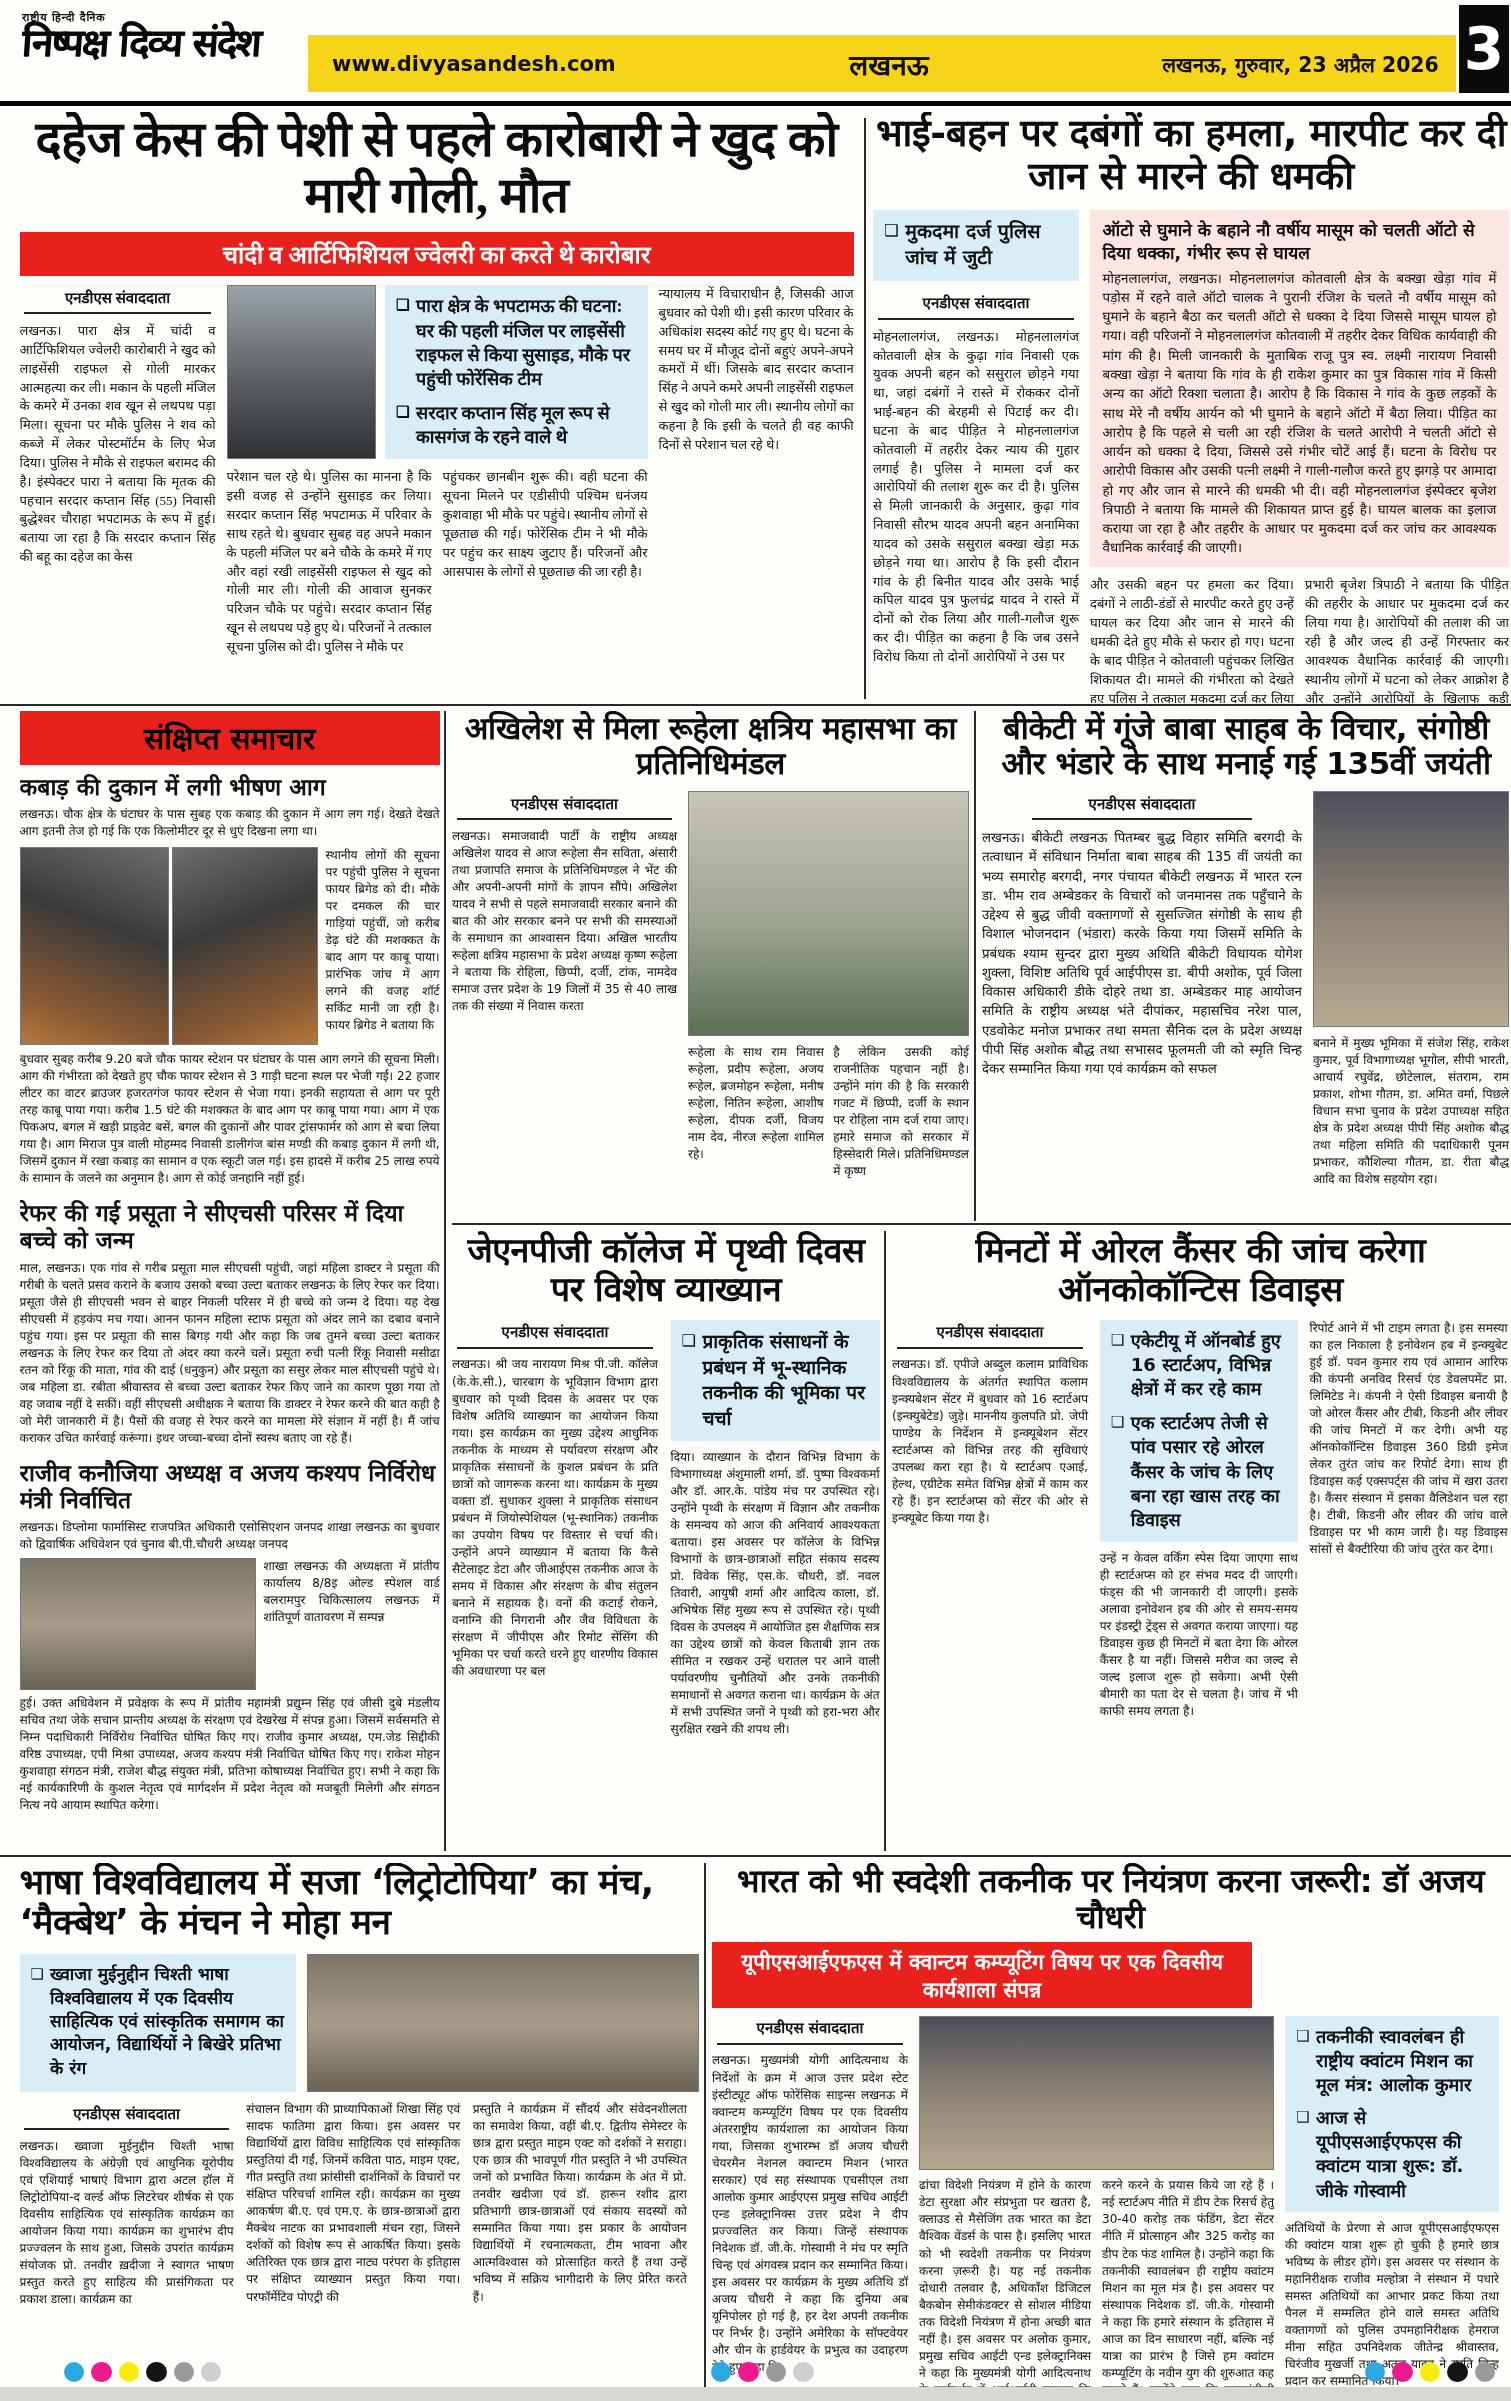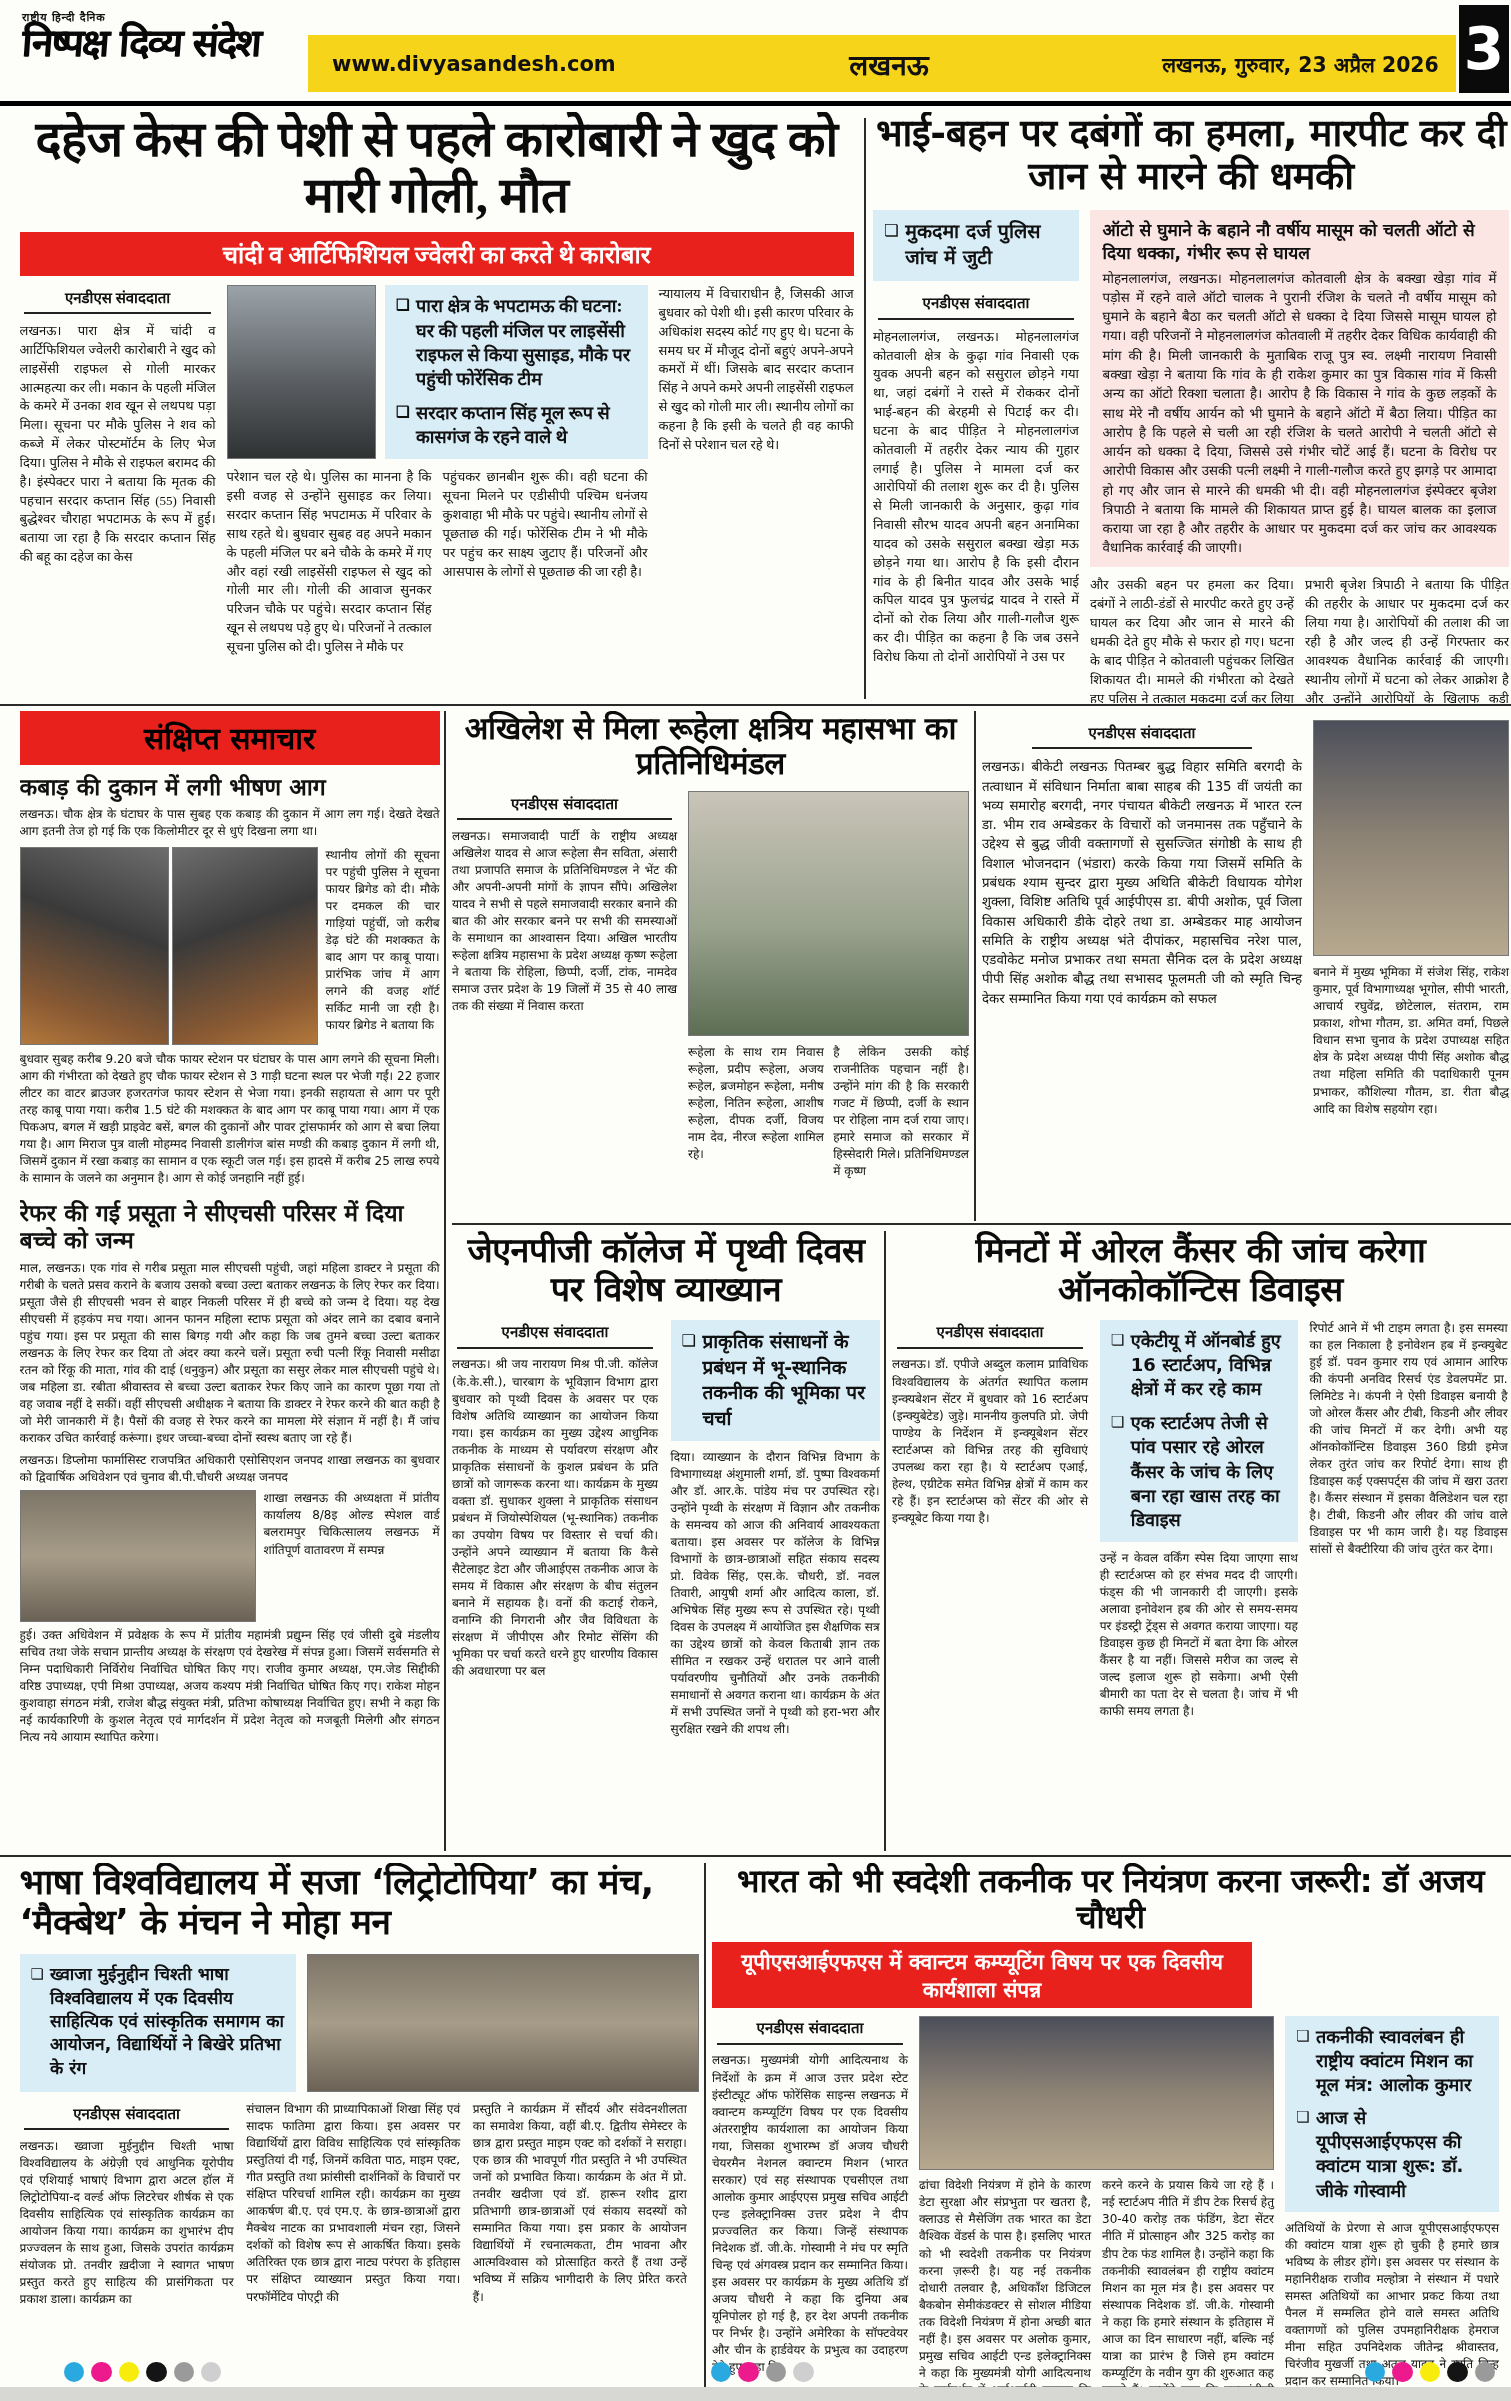--- a/index.html
+++ b/index.html
@@ -135,20 +135,21 @@
         <div class="ph ph-fire" style="width:149px;height:198px;"></div>
         <div class="ph ph-fire" style="width:146px;height:198px;transform:scaleX(-1);"></div>
       </div>
       <div class="col-sm" style="flex:1;">स्थानीय लोगों की सूचना पर पहुंची पुलिस ने सूचना फायर ब्रिगेड को दी। मौके पर दमकल की चार गाड़ियां पहुंचीं, जो करीब डेढ़ घंटे की मशक्कत के बाद आग पर काबू पाया। प्रारंभिक जांच में आग लगने की वजह शॉर्ट सर्किट मानी जा रही है। फायर ब्रिगेड ने बताया कि</div>
     </div>
     <div class="col-sm" style="margin-top:6.3px;">बुधवार सुबह करीब 9.20 बजे चौक फायर स्टेशन पर घंटाघर के पास आग लगने की सूचना मिली। आग की गंभीरता को देखते हुए चौक फायर स्टेशन से 3 गाड़ी घटना स्थल पर भेजी गईं। 22 हजार लीटर का वाटर ब्राउजर हजरतगंज फायर स्टेशन से भेजा गया। इनकी सहायता से आग पर पूरी तरह काबू पाया गया। करीब 1.5 घंटे की मशक्कत के बाद आग पर काबू पाया गया। आग में एक पिकअप, बगल में खड़ी प्राइवेट बसें, बगल की दुकानों और पावर ट्रांसफार्मर को आग से बचा लिया गया है। आग मिराज पुत्र वाली मोहम्मद निवासी डालीगंज बांस मण्डी की कबाड़ दुकान में लगी थी, जिसमें दुकान में रखा कबाड़ का सामान व एक स्कूटी जल गई। इस हादसे में करीब 25 लाख रुपये के सामान के जलने का अनुमान है। आग से कोई जनहानि नहीं हुई।</div>
 
     <div class="hl-sm" style="margin-top:12.6px;">रेफर की गई प्रसूता ने सीएचसी परिसर में दिया बच्चे को जन्म</div>
     <div class="col-sm" style="margin-top:4.7px;">माल, लखनऊ। एक गांव से गरीब प्रसूता माल सीएचसी पहुंची, जहां महिला डाक्टर ने प्रसूता की गरीबी के चलते प्रसव कराने के बजाय उसको बच्चा उल्टा बताकर लखनऊ के लिए रेफर कर दिया। प्रसूता जैसे ही सीएचसी भवन से बाहर निकली परिसर में ही बच्चे को जन्म दे दिया। यह देख सीएचसी में हड़कंप मच गया। आनन फानन महिला स्टाफ प्रसूता को अंदर लाने का दबाव बनाने पहुंच गया। इस पर प्रसूता की सास बिगड़ गयी और कहा कि जब तुमने बच्चा उल्टा बताकर लखनऊ के लिए रेफर कर दिया तो अंदर क्या करने चलें। प्रसूता रुची पत्नी रिंकू निवासी मसीढा रतन को रिंकू की माता, गांव की दाई (धनुकुन) और प्रसूता का ससुर लेकर माल सीएचसी पहुंचे थे। जब महिला डा. रबीता श्रीवास्तव से बच्चा उल्टा बताकर रेफर किए जाने का कारण पूछा गया तो वह जवाब नहीं दे सकीं। वहीं सीएचसी अधीक्षक ने बताया कि डाक्टर ने रेफर करने की बात कही है जो मेरी जानकारी में है। पैसों की वजह से रेफर करने का मामला मेरे संज्ञान में नहीं है। मैं जांच कराकर उचित कार्रवाई करूंगा। इधर जच्चा-बच्चा दोनों स्वस्थ बताए जा रहे हैं।</div>
 
+    <div class="hl-sm" style="margin-top:12.6px;">राजीव कनौजिया अध्यक्ष व अजय कश्यप निर्विरोध मंत्री निर्वाचित</div>
     <div class="col-sm" style="margin-top:4.7px;">लखनऊ। डिप्लोमा फार्मासिस्ट राजपत्रित अधिकारी एसोसिएशन जनपद शाखा लखनऊ का बुधवार को द्विवार्षिक अधिवेशन एवं चुनाव बी.पी.चौधरी अध्यक्ष जनपद</div>
     <div class="row" style="gap:7.9px;margin-top:4.7px;">
       <div class="ph ph-stage" style="width:236px;height:132px;"></div>
       <div class="col-sm" style="flex:1;">शाखा लखनऊ की अध्यक्षता में प्रांतीय कार्यालय 8/8इ ओल्ड स्पेशल वार्ड बलरामपुर चिकित्सालय लखनऊ में शांतिपूर्ण वातावरण में सम्पन्न</div>
     </div>
     <div class="col-sm" style="margin-top:4.7px;">हुई। उक्त अधिवेशन में प्रवेक्षक के रूप में प्रांतीय महामंत्री प्रद्युम्न सिंह एवं जीसी दुबे मंडलीय सचिव तथा जेके सचान प्रान्तीय अध्यक्ष के संरक्षण एवं देखरेख में संपन्न हुआ। जिसमें सर्वसमति से निम्न पदाधिकारी निर्विरोध निर्वाचित घोषित किए गए। राजीव कुमार अध्यक्ष, एम.जेड सिद्दीकी वरिष्ठ उपाध्यक्ष, एपी मिश्रा उपाध्यक्ष, अजय कश्यप मंत्री निर्वाचित घोषित किए गए। राकेश मोहन कुशवाहा संगठन मंत्री, राजेश बौद्ध संयुक्त मंत्री, प्रतिभा कोषाध्यक्ष निर्वाचित हुए। सभी ने कहा कि नई कार्यकारिणी के कुशल नेतृत्व एवं मार्गदर्शन में प्रदेश नेतृत्व को मजबूती मिलेगी और संगठन नित्य नये आयाम स्थापित करेगा।</div>
   </div>
 
   <div class="abs vrule" style="left:444px;top:711px;height:1140px;"></div>
 
@@ -165,20 +166,21 @@
           <div class="col-sm" style="width:136px;">रूहेला के साथ राम निवास रूहेला, प्रदीप रूहेला, अजय रूहेल, ब्रजमोहन रूहेला, मनीष रूहेला, नितिन रूहेला, आशीष रूहेला, दीपक दर्जी, विजय नाम देव, नीरज रूहेला शामिल रहे।</div>
           <div class="col-sm" style="width:136px;">है लेकिन उसकी कोई राजनीतिक पहचान नहीं है। उन्होंने मांग की है कि सरकारी गजट में छिप्पी, दर्जी के स्थान पर रोहिला नाम दर्ज राया जाए। हमारे समाज को सरकार में हिस्सेदारी मिले। प्रतिनिधिमण्डल में कृष्ण</div>
         </div>
       </div>
     </div>
   </div>
 
   <div class="abs vrule" style="left:974px;top:711px;height:510px;"></div>
 
   <div class="abs" style="left:982px;top:711px;width:528px;height:509px;overflow:hidden;">
+    <div class="hl hl-md">बीकेटी में गूंजे बाबा साहब के विचार, संगोष्ठी और भंडारे के साथ मनाई गई 135वीं जयंती</div>
     <div class="row" style="gap:11px;margin-top:9.4px;">
       <div style="width:320px;">
         <div class="byline" style="width:220px;margin:0 auto 7.9px auto;">एनडीएस संवाददाता</div>
         <div class="col" style="font-size:13.3px;">लखनऊ। बीकेटी लखनऊ पितम्बर बुद्ध विहार समिति बरगदी के तत्वाधान में संविधान निर्माता बाबा साहब की 135 वीं जयंती का भव्य समारोह बरगदी, नगर पंचायत बीकेटी लखनऊ में भारत रत्न डा. भीम राव अम्बेडकर के विचारों को जनमानस तक पहुँचाने के उद्देश्य से बुद्ध जीवी वक्तागणों से सुसज्जित संगोष्ठी के साथ ही विशाल भोजनदान (भंडारा) करके किया गया जिसमें समिति के प्रबंधक श्याम सुन्दर द्वारा मुख्य अथिति बीकेटी विधायक योगेश शुक्ला, विशिष्ट अतिथि पूर्व आईपीएस डा. बीपी अशोक, पूर्व जिला विकास अधिकारी डीके दोहरे तथा डा. अम्बेडकर माह आयोजन समिति के राष्ट्रीय अध्यक्ष भंते दीपांकर, महासचिव नरेश पाल, एडवोकेट मनोज प्रभाकर तथा समता सैनिक दल के प्रदेश अध्यक्ष पीपी सिंह अशोक बौद्ध तथा सभासद फूलमती जी को स्मृति चिन्ह देकर सम्मानित किया गया एवं कार्यक्रम को सफल</div>
       </div>
       <div style="width:196px;">
         <div class="ph ph-hall" style="width:196px;height:236px;"></div>
         <div class="col-sm" style="margin-top:7.9px;">बनाने में मुख्य भूमिका में संजेश सिंह, राकेश कुमार, पूर्व विभागाध्यक्ष भूगोल, सीपी भारती, आचार्य रघुवेंद्र, छोटेलाल, संतराम, राम प्रकाश, शोभा गौतम, डा. अमित वर्मा, पिछले विधान सभा चुनाव के प्रदेश उपाध्यक्ष सहित क्षेत्र के प्रदेश अध्यक्ष पीपी सिंह अशोक बौद्ध तथा महिला समिति की पदाधिकारी पूनम प्रभाकर, कौशिल्या गौतम, डा. रीता बौद्ध आदि का विशेष सहयोग रहा।</div>
       </div>
     </div>

